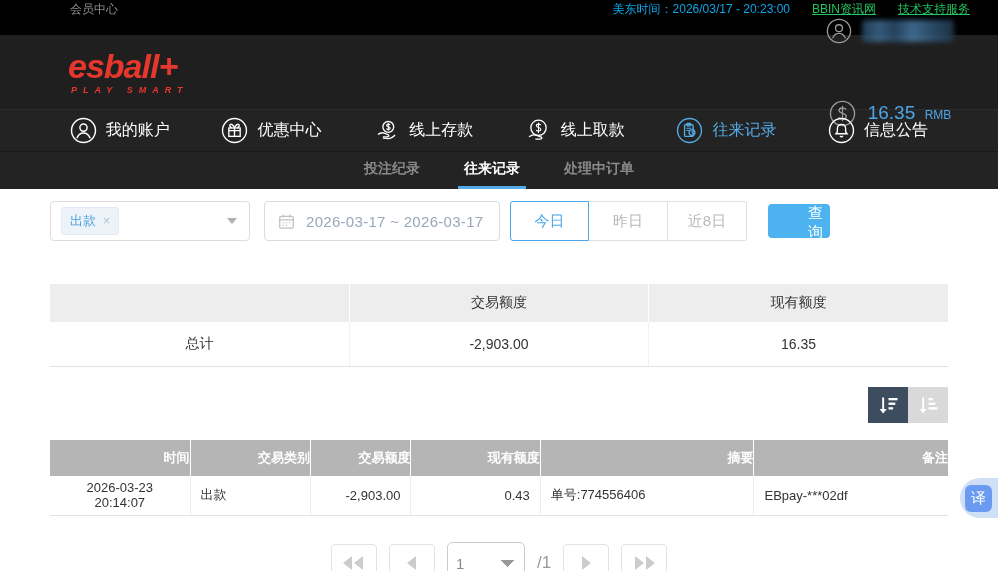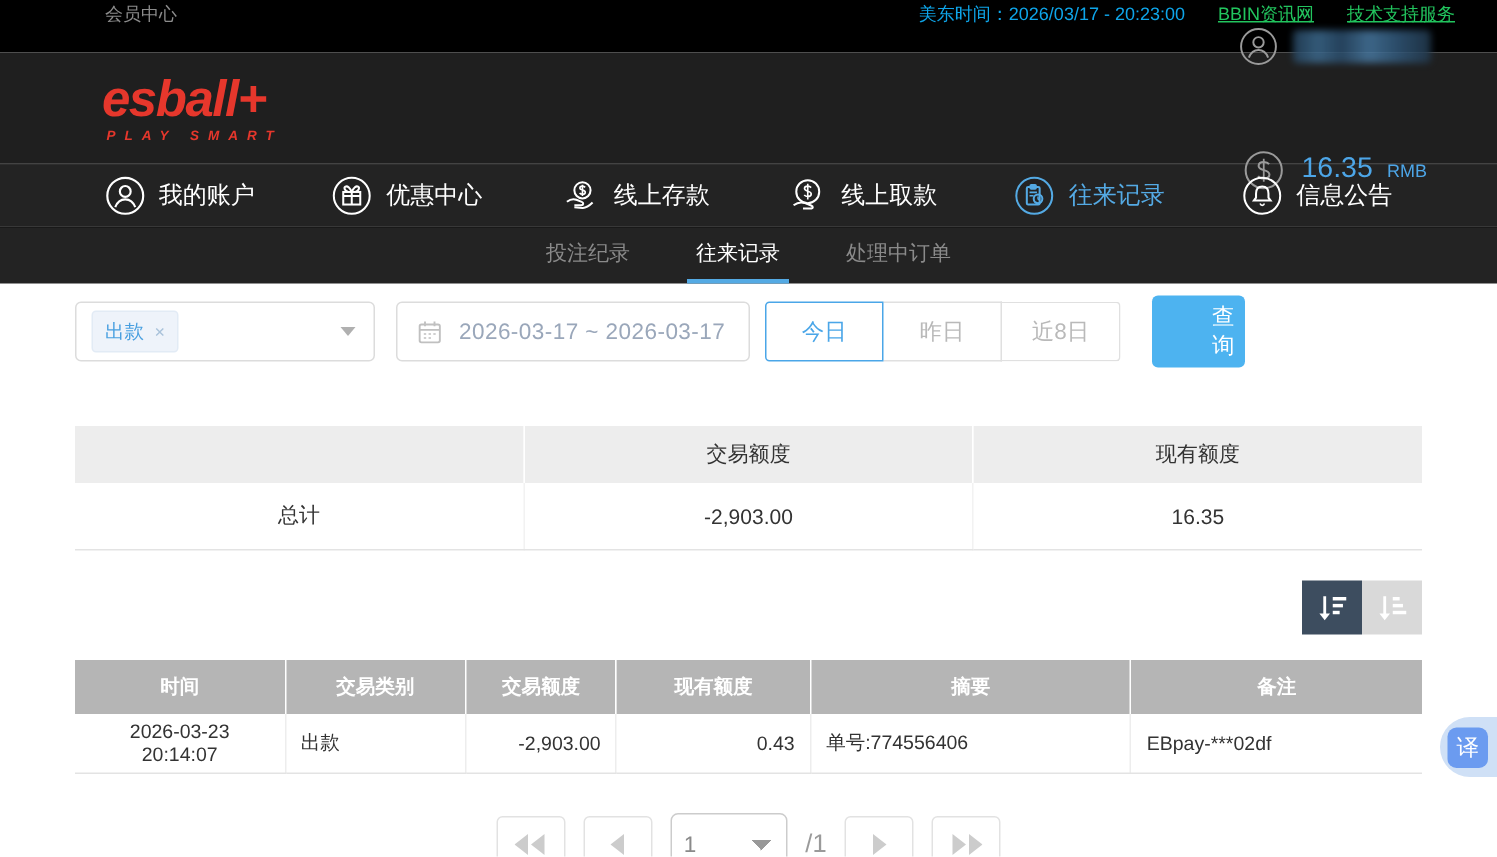--- a/index.html
+++ b/index.html
@@ -38,21 +38,21 @@
   .navbar { height:42px; background:#232323; border-top:1px solid #2e2e2e;
     display:flex; align-items:center; justify-content:space-around; padding:0 44px; }
   .nav-item { display:flex; align-items:center; gap:9px; color:#fff; font-size:16px;
     cursor:pointer; }
   .nav-item .nav-icon { display:flex; color:#fff; }
   .nav-item.active { color:#54aae4; }
   .nav-item.active .nav-icon { color:#54aae4; }
 
   
   .subnav { height:38px; background:#232323; border-top:1px solid #191919;
-    display:flex; align-items:stretch; justify-content:center; gap:32px; }
+    display:flex; align-items:stretch; justify-content:center; gap:32px;font-weight:bold; }
   .subtab { display:flex; align-items:center; padding:0 6px; font-size:14px;
     color:#8a8a8a; cursor:pointer; border-bottom:3px solid transparent; }
   .subtab.active { color:#fff; border-bottom-color:#54aae4; }
 
   
   .filters { display:flex; align-items:center; margin:12px 50px 0 50px; height:40px; }
   .type-select { width:200px; height:40px; border:1px solid #dcdcdc; border-radius:4px;
     background:#fff; display:flex; align-items:center; padding:0 10px; cursor:pointer;
     position:relative; }
   .type-tag { background:#eef3fa; border:1px solid #e2ebf5; border-radius:3px;
@@ -66,21 +66,21 @@
     margin-left:14px; cursor:pointer; }
   .cal-icon { color:#c0c0c0; display:flex; }
   .date-text { color:#9aa7ba; font-size:15px; letter-spacing:.3px; }
   .quick-group { display:flex; margin-left:10px; }
   .quick-btn { width:79px; height:40px; background:#fff; border:1px solid #e0e0e0;
     border-left-width:0; color:#b9b9b9; font-size:15px; display:flex; align-items:center;
     justify-content:center; cursor:pointer; }
   .quick-btn:first-child { border-left-width:1px; border-radius:3px 0 0 3px; }
   .quick-btn:last-child { border-radius:0 3px 3px 0; }
   .quick-btn.active { color:#4aa6e8; border:1px solid #4aa6e8; position:relative; }
-  .search-btn { width:62px; height:48px; margin-left:21px; background:#4db3f0;
+  .search-btn { width:62px; height:34px; margin-left:21px; background:#4db3f0;
     border:none; border-radius:4px; color:#fff; font-size:15px; cursor:pointer;padding-left:33px; }
 
   
   .summary { margin:43px 50px 0 50px; }
   .summary table { width:100%; border-collapse:collapse; table-layout:fixed; }
   .summary th { background:#ededed; height:38px; font-weight:normal; font-size:14px;
     color:#333; border-right:1px solid #fff; }
   .summary th:last-child { border-right:none; }
   .summary td { background:#fff; height:44px; text-align:center; font-size:14px;
     color:#333; border-right:1px solid #f2f2f2; border-bottom:1px solid #e3e3e3; }
@@ -90,21 +90,21 @@
   .sort-row { display:flex; justify-content:flex-end; margin:20px 50px 0 50px; }
   .sort-btn { width:40px; height:36px; display:flex; align-items:center;
     justify-content:center; cursor:pointer; }
   .sort-btn.desc { background:#3d4d5f; }
   .sort-btn.asc { background:#d9d9d9; }
 
   
   .records { margin:17px 50px 0 50px; }
   .records table { width:100%; border-collapse:collapse; table-layout:fixed; }
   .records th { background:#b5b5b5; height:36px; color:#fff; font-weight:bold;
-    font-size:13px; border-right:1px solid #fff; }
+    font-size:13px; border-right:1px solid #fff;text-align:right; }
   .records th:last-child { border-right:none; }
   .records td { background:#fff; height:40px; font-size:13px; color:#333;
     padding:0 10px; border-right:1px solid #ededed; border-bottom:1px solid #e3e3e3; }
   .records td:last-child { border-right:none; }
   .records td.c { text-align:center; } .records td.r { text-align:right; }
   .records td.l { text-align:left; }
 
   
   .pager { display:flex; align-items:center; justify-content:center; gap:12px;
     margin-top:26px; }

